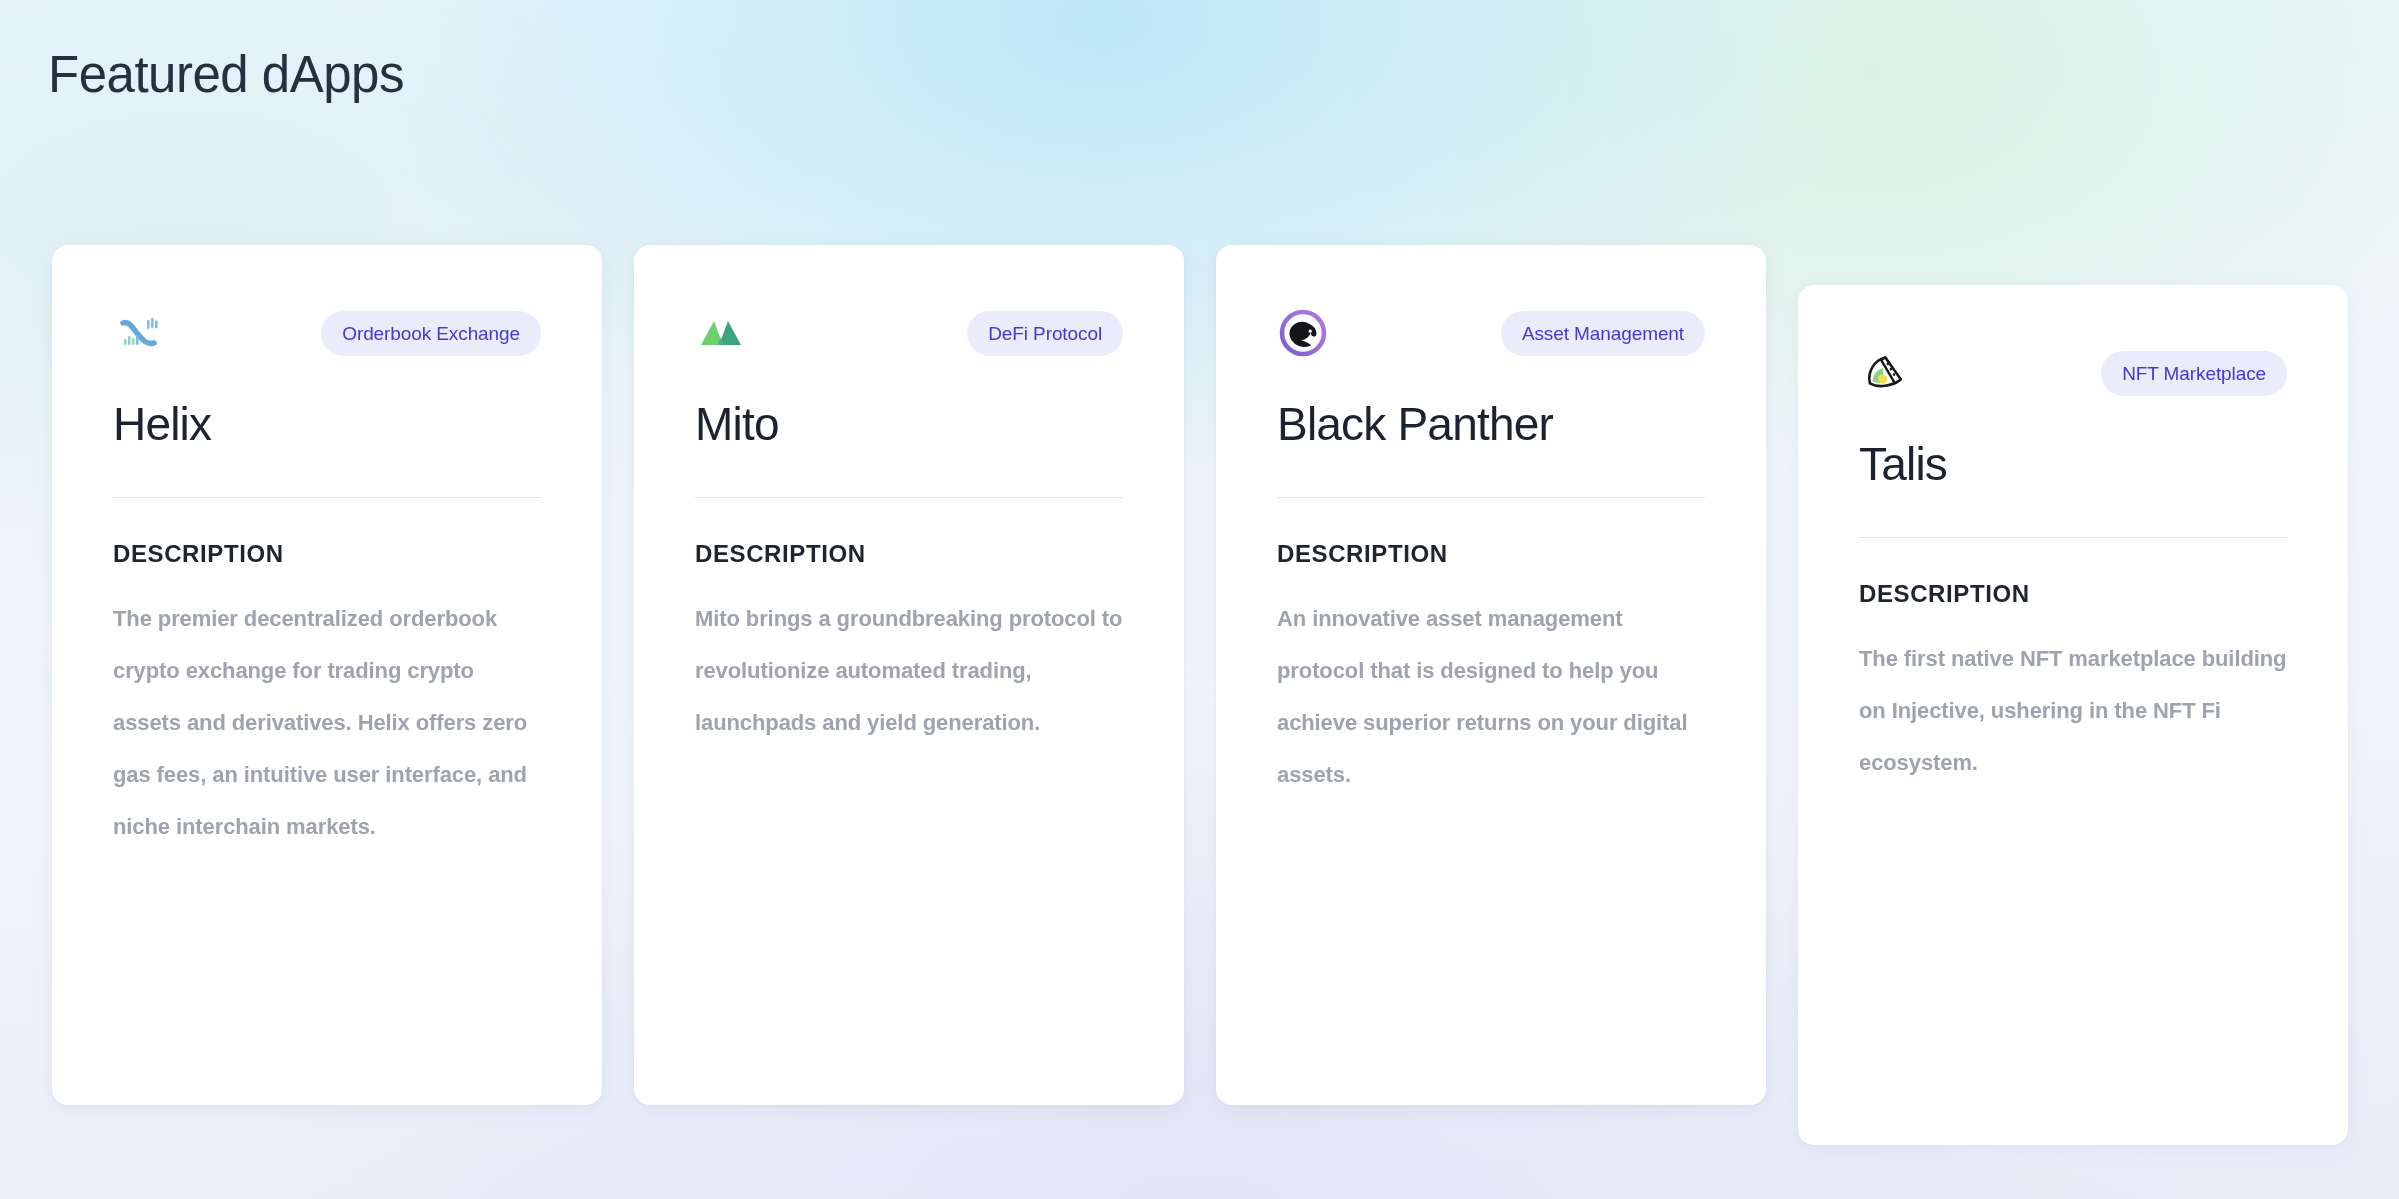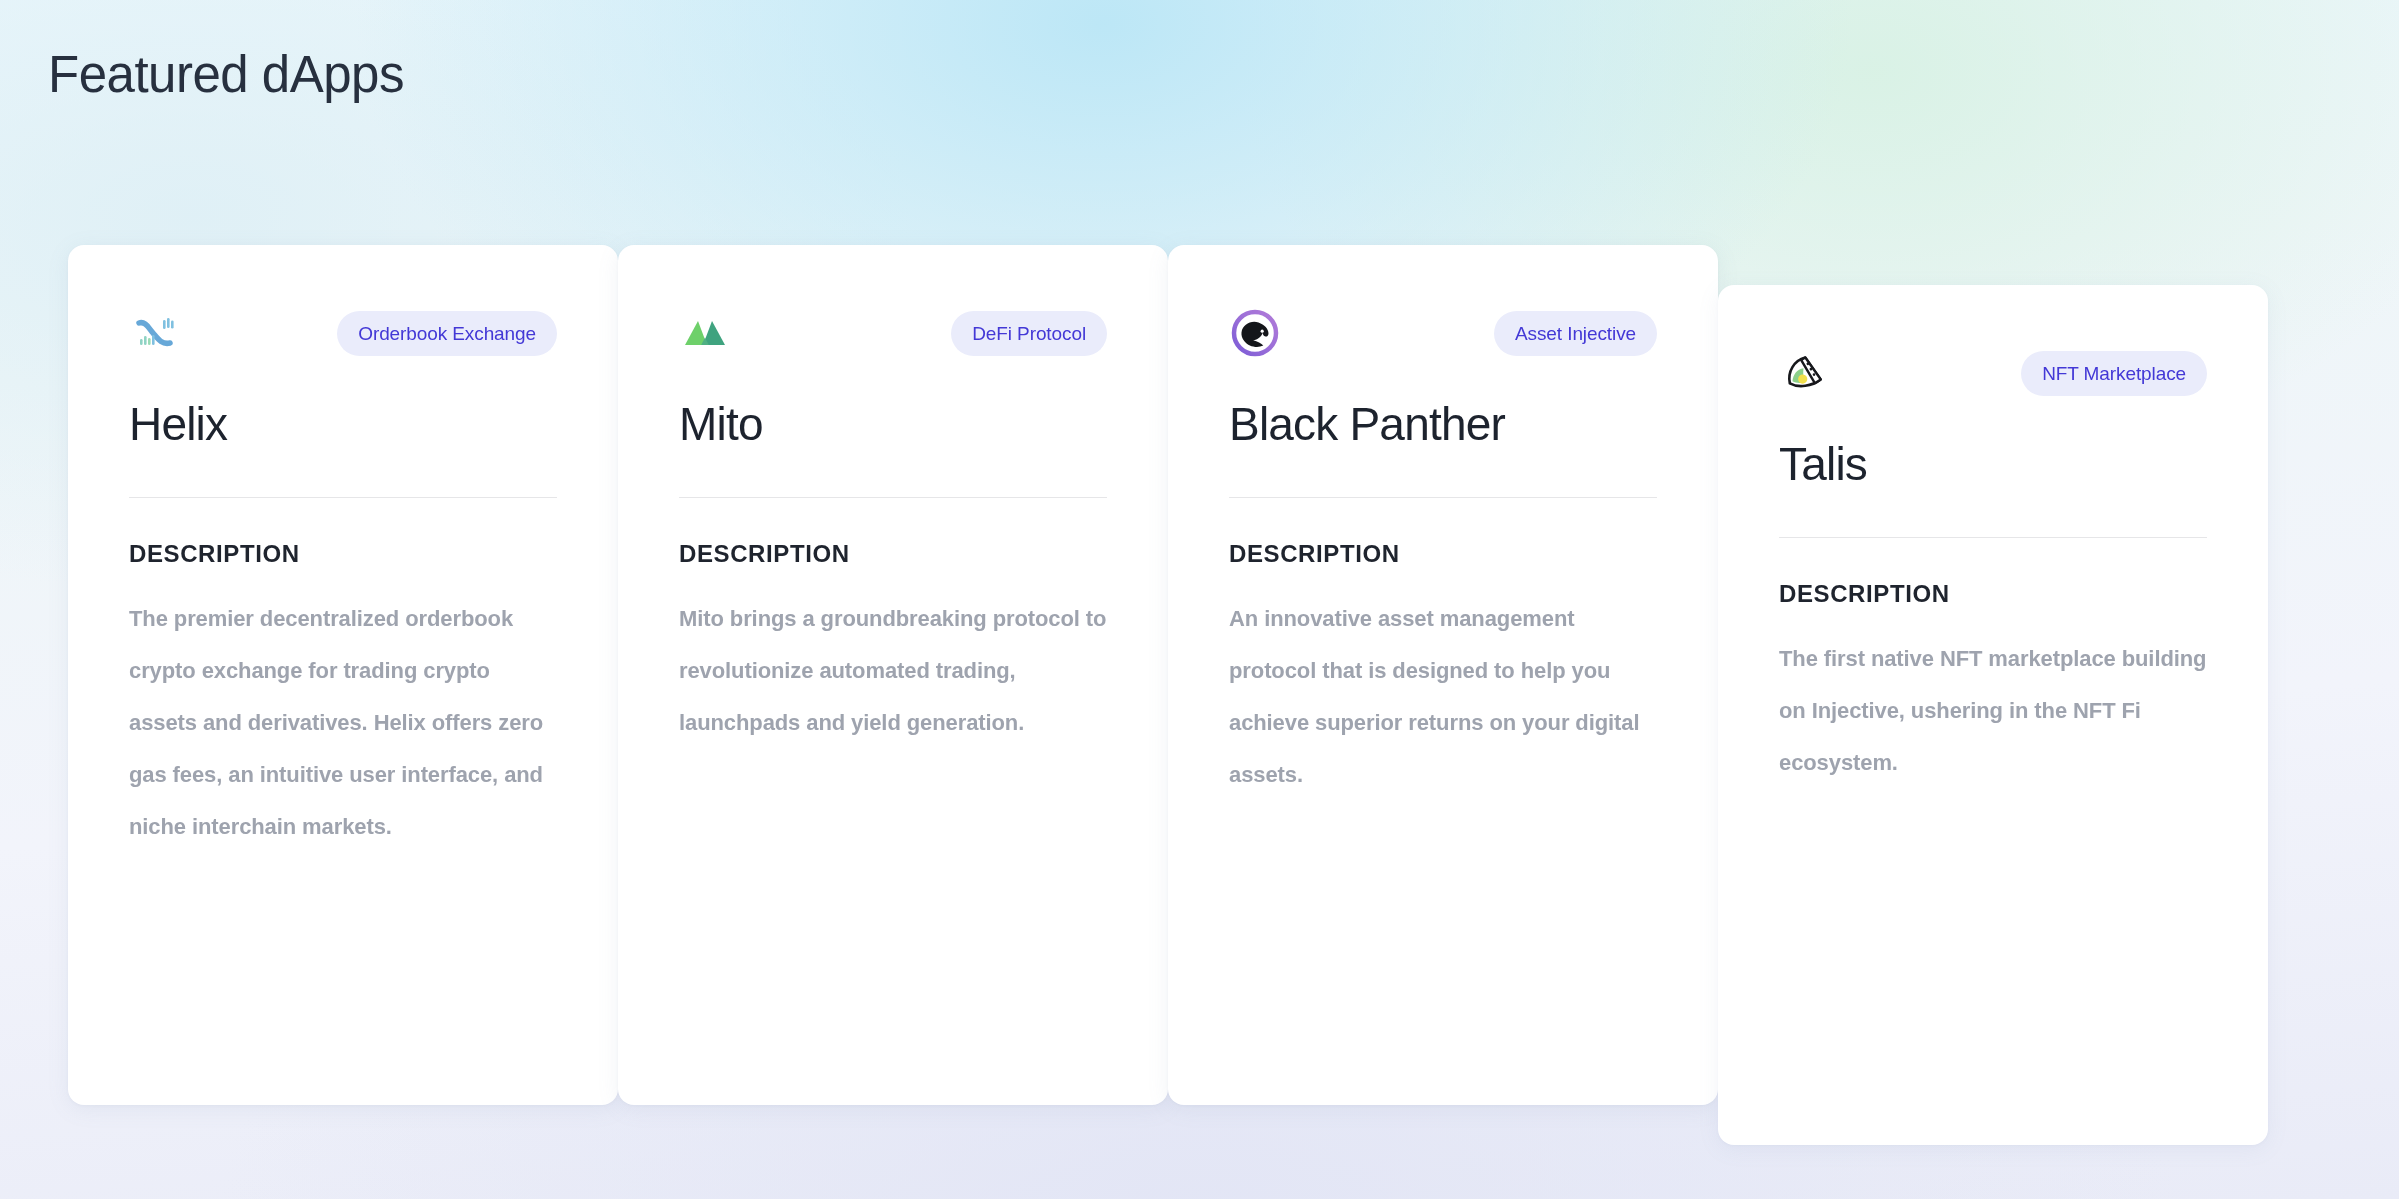--- a/index.html
+++ b/index.html
@@ -45,23 +45,24 @@
     font-size: 51px;
     font-weight: 400;
     letter-spacing: -0.5px;
     color: #27303f;
     line-height: 1.2;
   }
 
   
   .cards-row {
     position: absolute;
-    left: 68px;
+    left: 52px;
     top: 245px;
     display: flex;
+    gap: 32px;
   }
 
   .card {
     width: 550px;
     height: 860px;
     background: #ffffff;
     border-radius: 16px;
     box-shadow: 0 4px 22px rgba(120,135,170,0.10), 0 1px 3px rgba(120,135,170,0.06);
     padding: 62px 61px 40px 61px;
     display: flex;
@@ -206,21 +207,21 @@
             </defs>
             <circle cx="26" cy="26" r="21" fill="none" stroke="url(#bpRing)" stroke-width="4.5"></circle>
             <circle cx="26" cy="26" r="16.5" fill="#ffffff"></circle>
             <path d="M12.5 25.5 C13.5 17.5, 22 13, 29.5 15.5 C35.5 17.6, 39.5 22, 39.5 26.5
                      C39.5 29, 37.5 30.2, 35.8 29.3 C34.4 28.6, 33.6 27, 33.9 25.4
                      C32.4 29.6, 28.6 32.5, 24.2 33.2 C28.4 34.4, 32.4 36.4, 34.3 38.6
                      C28 41.5, 19.5 39.5, 15.4 34.2 C12.9 31.1, 12.2 28.2, 12.5 25.5 Z" fill="#14161a"></path>
             <circle cx="33.2" cy="24.2" r="1.6" fill="#ffffff"></circle>
           </svg>
         </span>
-        <span class="badge">Asset Injective</span>
+        <span class="badge">Asset Management</span>
       </div>
 
       <h2 class="card-title">Black Panther</h2>
 
       <div class="divider"></div>
 
       <div class="desc-label">DESCRIPTION</div>
 
       <p class="desc-text">An innovative asset management protocol that is designed to help you achieve superior returns on your digital assets.</p>
     </div>

